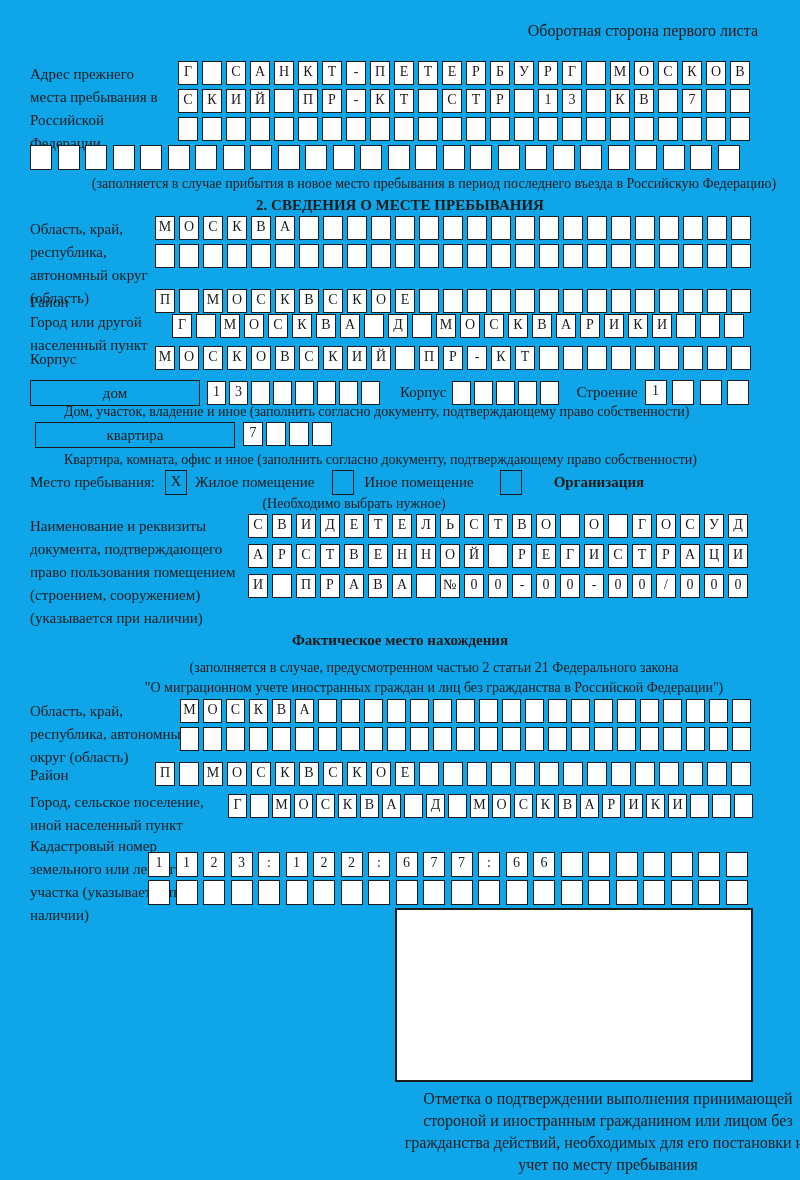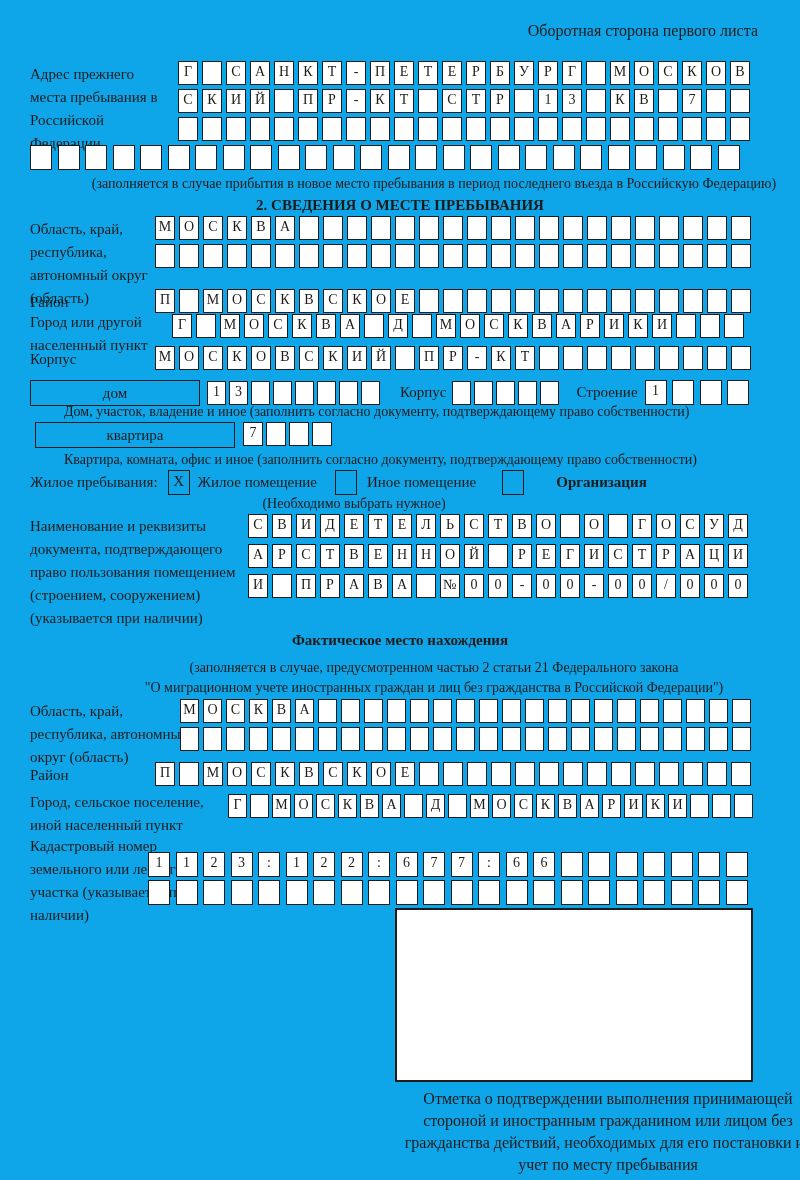--- a/index.html
+++ b/index.html
@@ -322,21 +322,21 @@
     <span class="cellrow sq" style="margin-left:8px;">
         <span class="cell">7</span>
         <span class="cell"></span>
         <span class="cell"></span>
         <span class="cell"></span>
       </span>
   </div>
   <div class="cap pos" style="top:450px;left:30px;width:740px;">Квартира, комната, офис и иное (заполнить согласно документу, подтверждающему право собственности)</div>
 
   <div class="hrow pos" style="top:470px;left:30px;align-items:center;">
-    <span class="inline-lbl">Жилое пребывания:</span>
+    <span class="inline-lbl">Место пребывания:</span>
     <span class="checkbox" style="margin-left:10px;">X</span>
     <span class="inline-lbl" style="margin-left:8px;">Жилое помещение</span>
     <span class="checkbox" style="margin-left:18px;"></span>
     <span class="inline-lbl" style="margin-left:10px;">Иное помещение</span>
     <span class="checkbox" style="margin-left:26px;"></span>
     <span class="inline-lbl" style="margin-left:32px;font-weight:bold;">Организация</span>
   </div>
   <div class="cap pos center" style="top:494px;left:160px;width:320px;">(Необходимо выбрать нужное)</div>
 
   <div class="lbl pos" style="top:515px;left:30px;width:208px;">Наименование и реквизиты документа, подтверждающего право пользования помещением (строением, сооружением) (указывается при наличии)</div>

